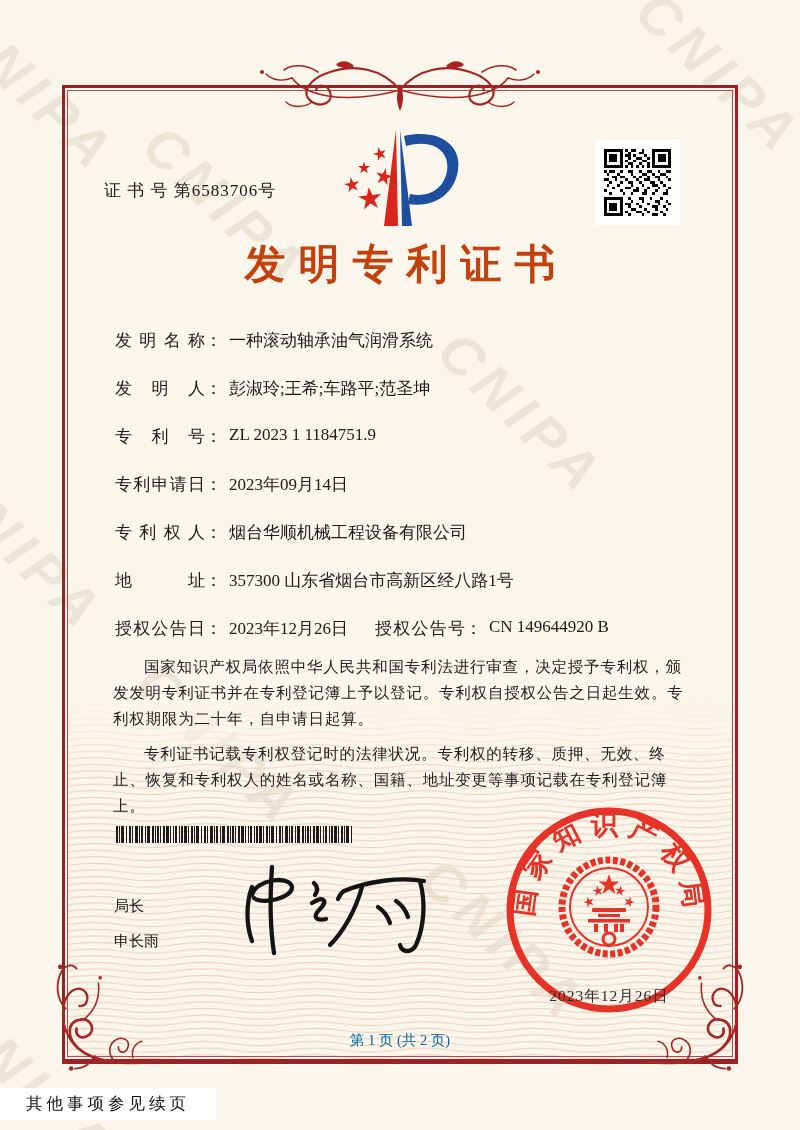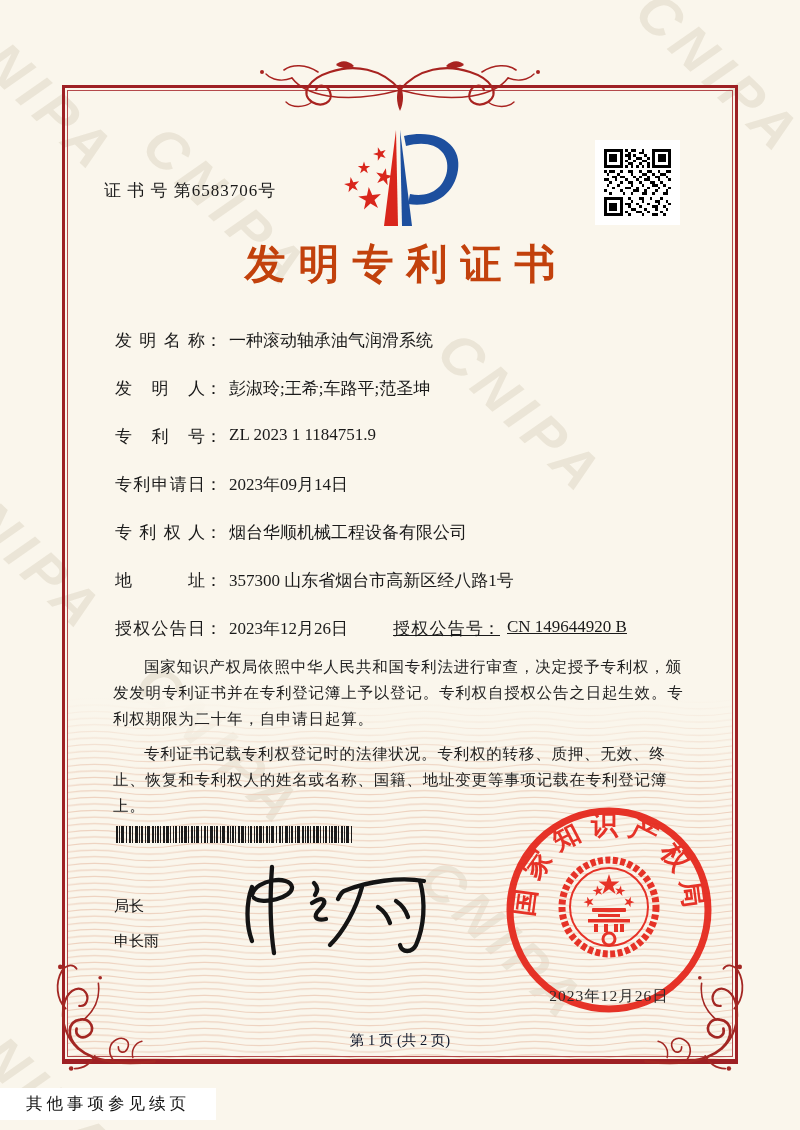--- a/index.html
+++ b/index.html
@@ -47,36 +47,36 @@
   }
   
   .fields{position:absolute;left:115px;top:329px;width:576px;font-size:17px;}
   .frow{display:flex;align-items:flex-start;height:48px;}
   .fgroup{display:flex;align-items:flex-start;white-space:nowrap;}
   .flabel{
     display:inline-block;width:90px;
     text-align:justify;text-align-last:justify;
   }
   .fsep{margin-right:7px;}
-  .fgroup2{margin-left:45px;text-decoration:underline;}
+  .fgroup2{margin-left:27px;}
   
   .body-text{position:absolute;left:113px;top:654px;width:578px;}
   .body-text p{
     margin:0 0 9px 0;text-indent:2em;
     font-size:15.5px;line-height:26px;letter-spacing:0.8px;color:#222;
   }
   
   .barcode{position:absolute;left:116px;top:826px;}
   .signer{position:absolute;left:114px;top:888px;font-family:"Liberation Sans","DejaVu Sans",sans-serif;
           font-size:15px;font-weight:500;line-height:35px;color:#111;}
   .autograph{position:absolute;left:228px;top:851px;}
   
   .seal{position:absolute;left:502px;top:803px;opacity:0.94;}
   
-  .page-info{position:absolute;left:0;top:1031px;width:100%;text-align:center;font-size:14.5px;color:#0f172a;}
+  .page-info{position:absolute;left:0;top:1031px;width:100%;text-align:center;font-size:14.5px;color:#0369a1;}
   .cont-note-wrap{position:absolute;left:0;top:1088px;width:100%;text-align:left;}
   .cont-note{
     display:inline-block;background:#ffffff;padding:5px 26px;
     font-size:16.5px;letter-spacing:4px;color:#111;
   }
 </style>
 </head>
 <body>
 
 <div class="page">

